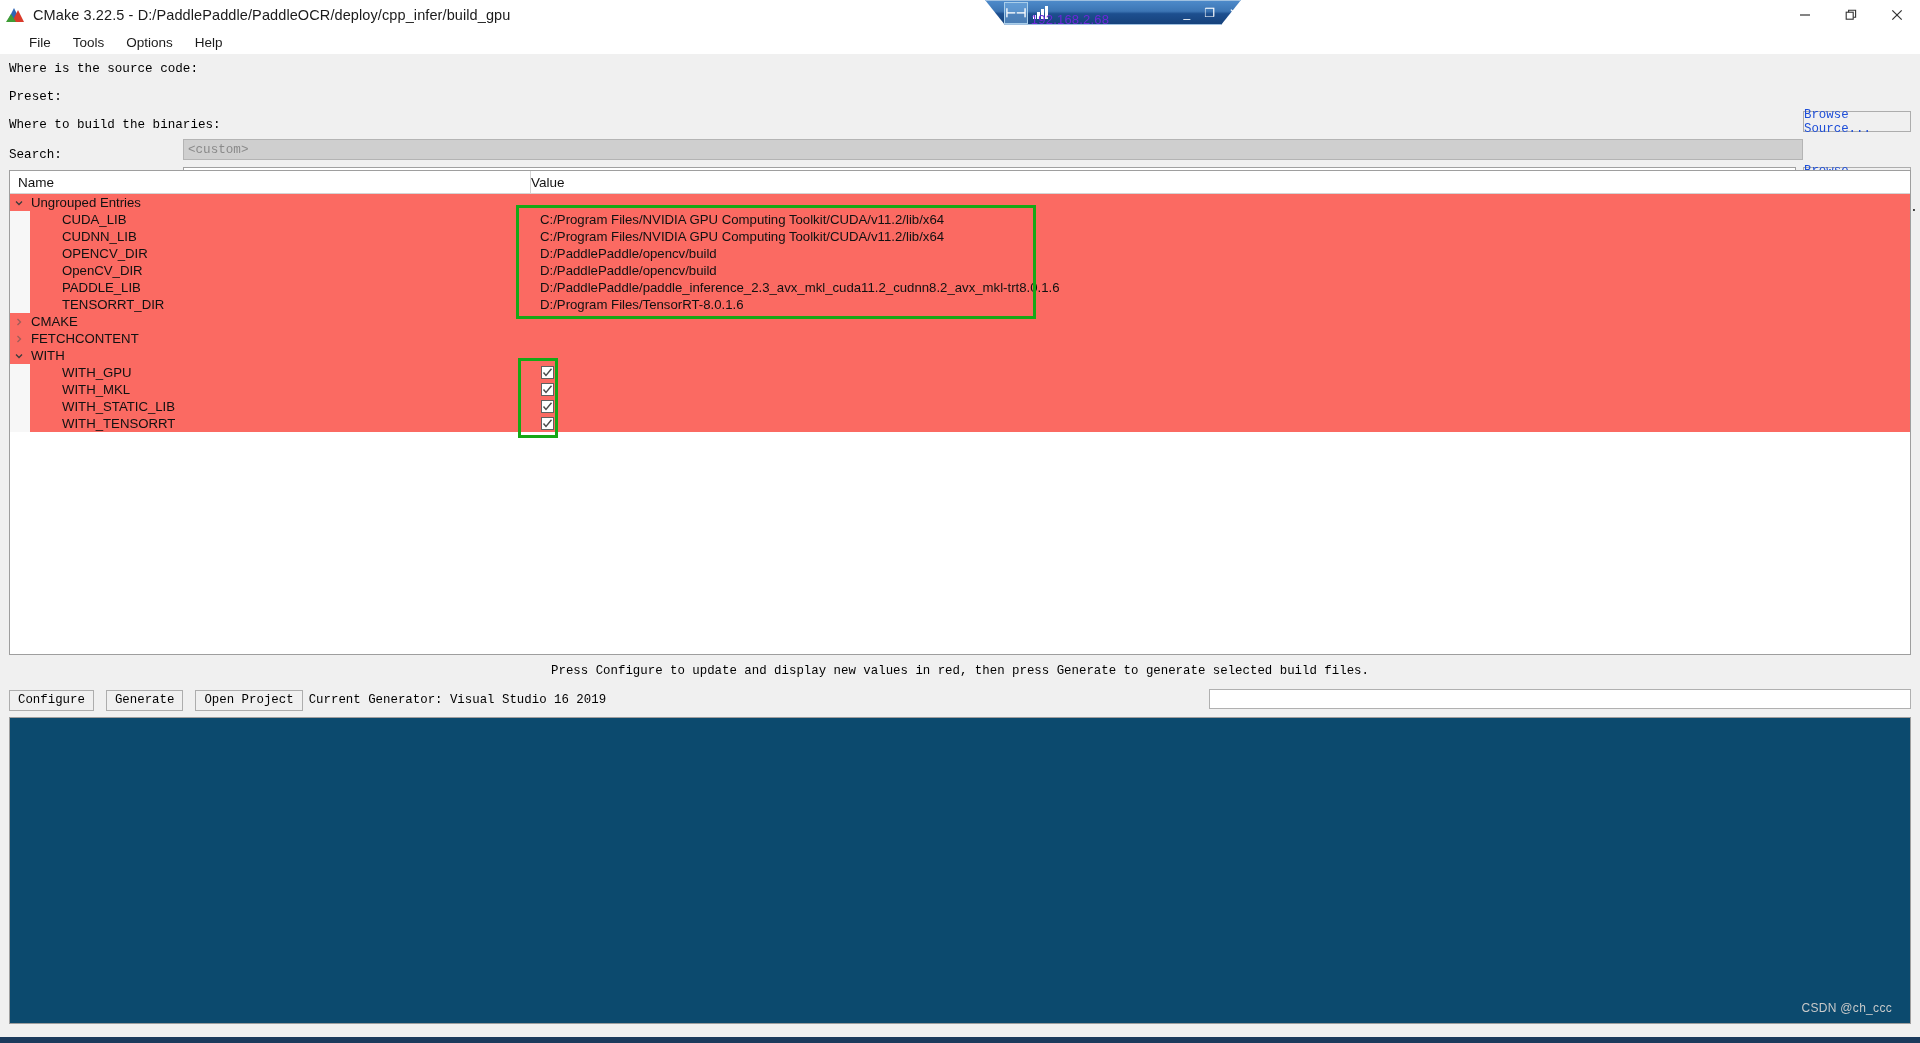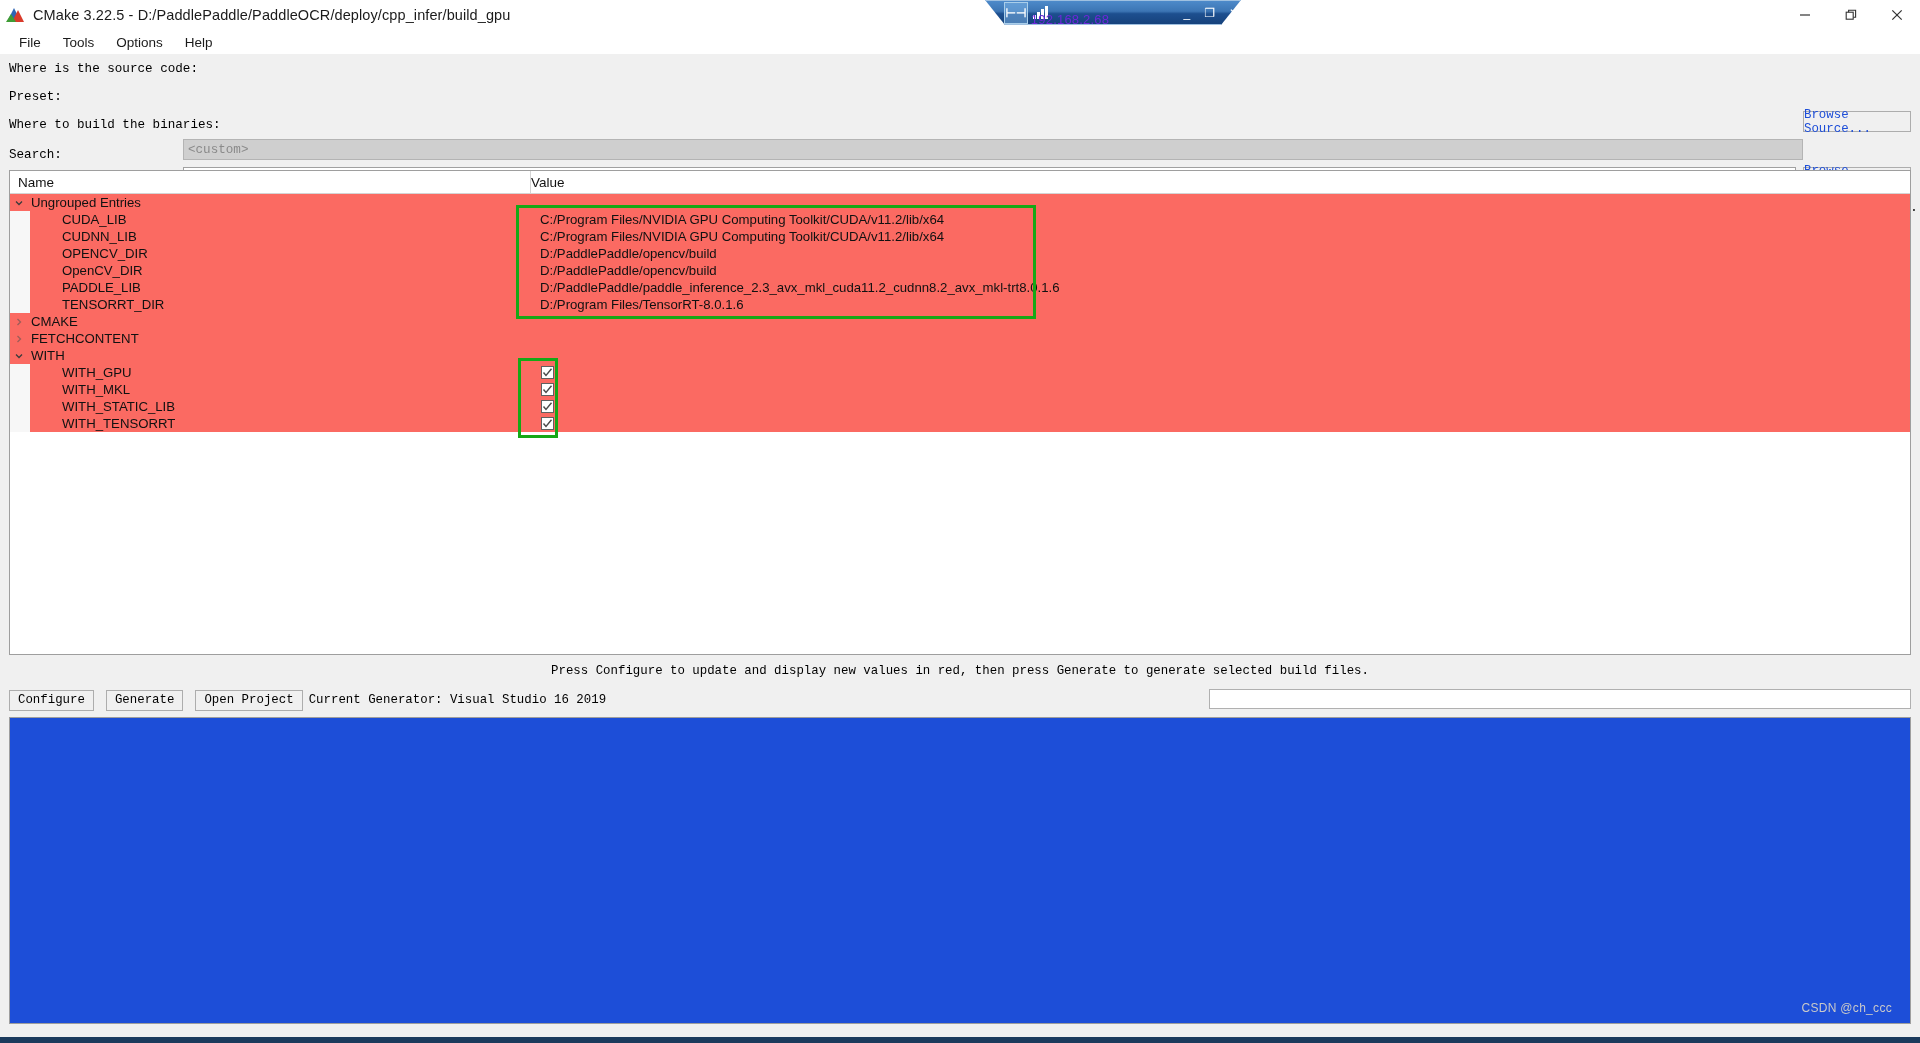--- a/index.html
+++ b/index.html
@@ -119,21 +119,21 @@
     color: #ffffff; font-size: 12px;
   }
   .remote-ctrls span { display: block; }
 
   
   .menubar {
     position: absolute; left: 0; top: 30px;
     width: 1920px; height: 24px;
     background: #ffffff;
     display: flex; align-items: center;
-    padding-left: 8px; box-sizing: border-box;
+    padding-left: 18px; box-sizing: border-box;
   }
   .menu-item {
     font-size: 13.5px; color: #1b1b1b;
     padding: 2px 11px;
   }
 
   
   .form-area {
     position: absolute; left: 0; top: 54px;
     width: 1920px; height: 110px;
@@ -309,21 +309,21 @@
     position: absolute; left: 1209px; top: 689px;
     width: 702px; height: 20px;
     background: #ffffff; border: 1px solid #b0b0b0;
     box-sizing: border-box;
   }
 
   
   .logpanel {
     position: absolute; left: 9px; top: 717px;
     width: 1902px; height: 307px;
-    background: #1d4ed8;
+    background: #0c4a6e;
     border: 1px solid #9e9e9e;
     box-sizing: border-box;
   }
   .watermark {
     position: absolute; right: 18px; bottom: 8px;
     font-size: 12px; color: #c9c9c9;
     letter-spacing: 0.3px;
   }
   .taskbar {
     position: absolute; left: 0; bottom: 0;

